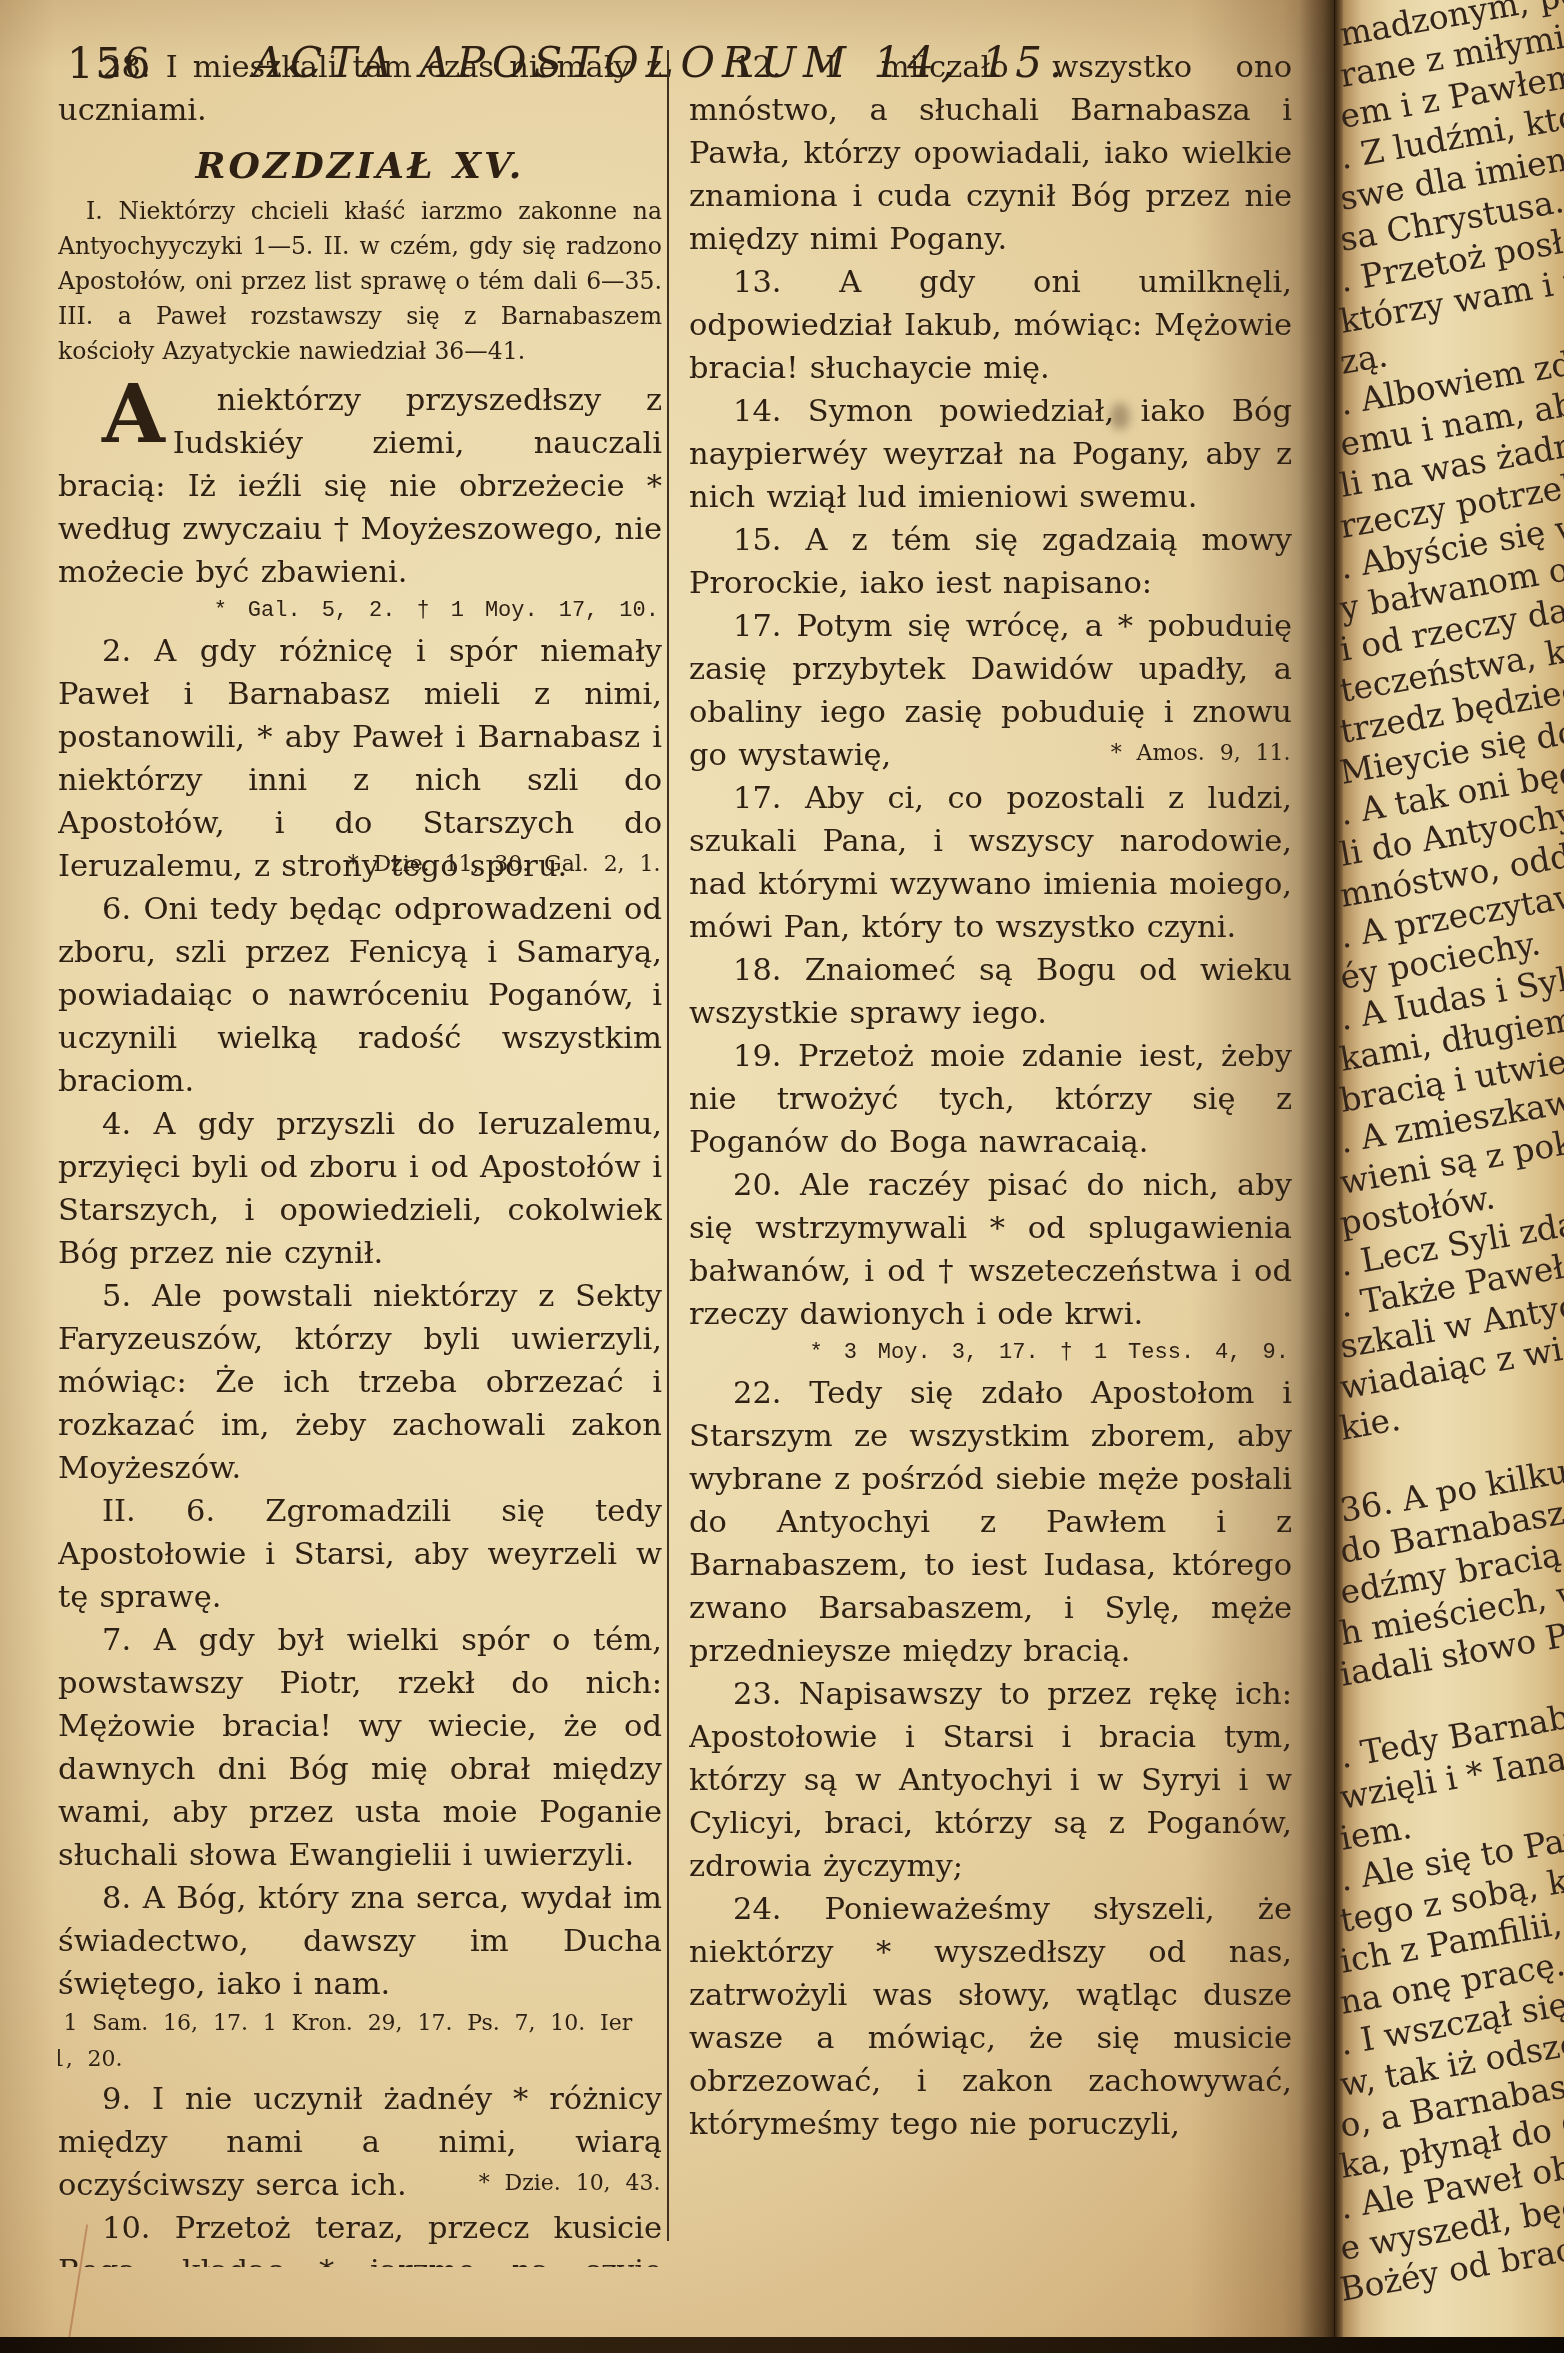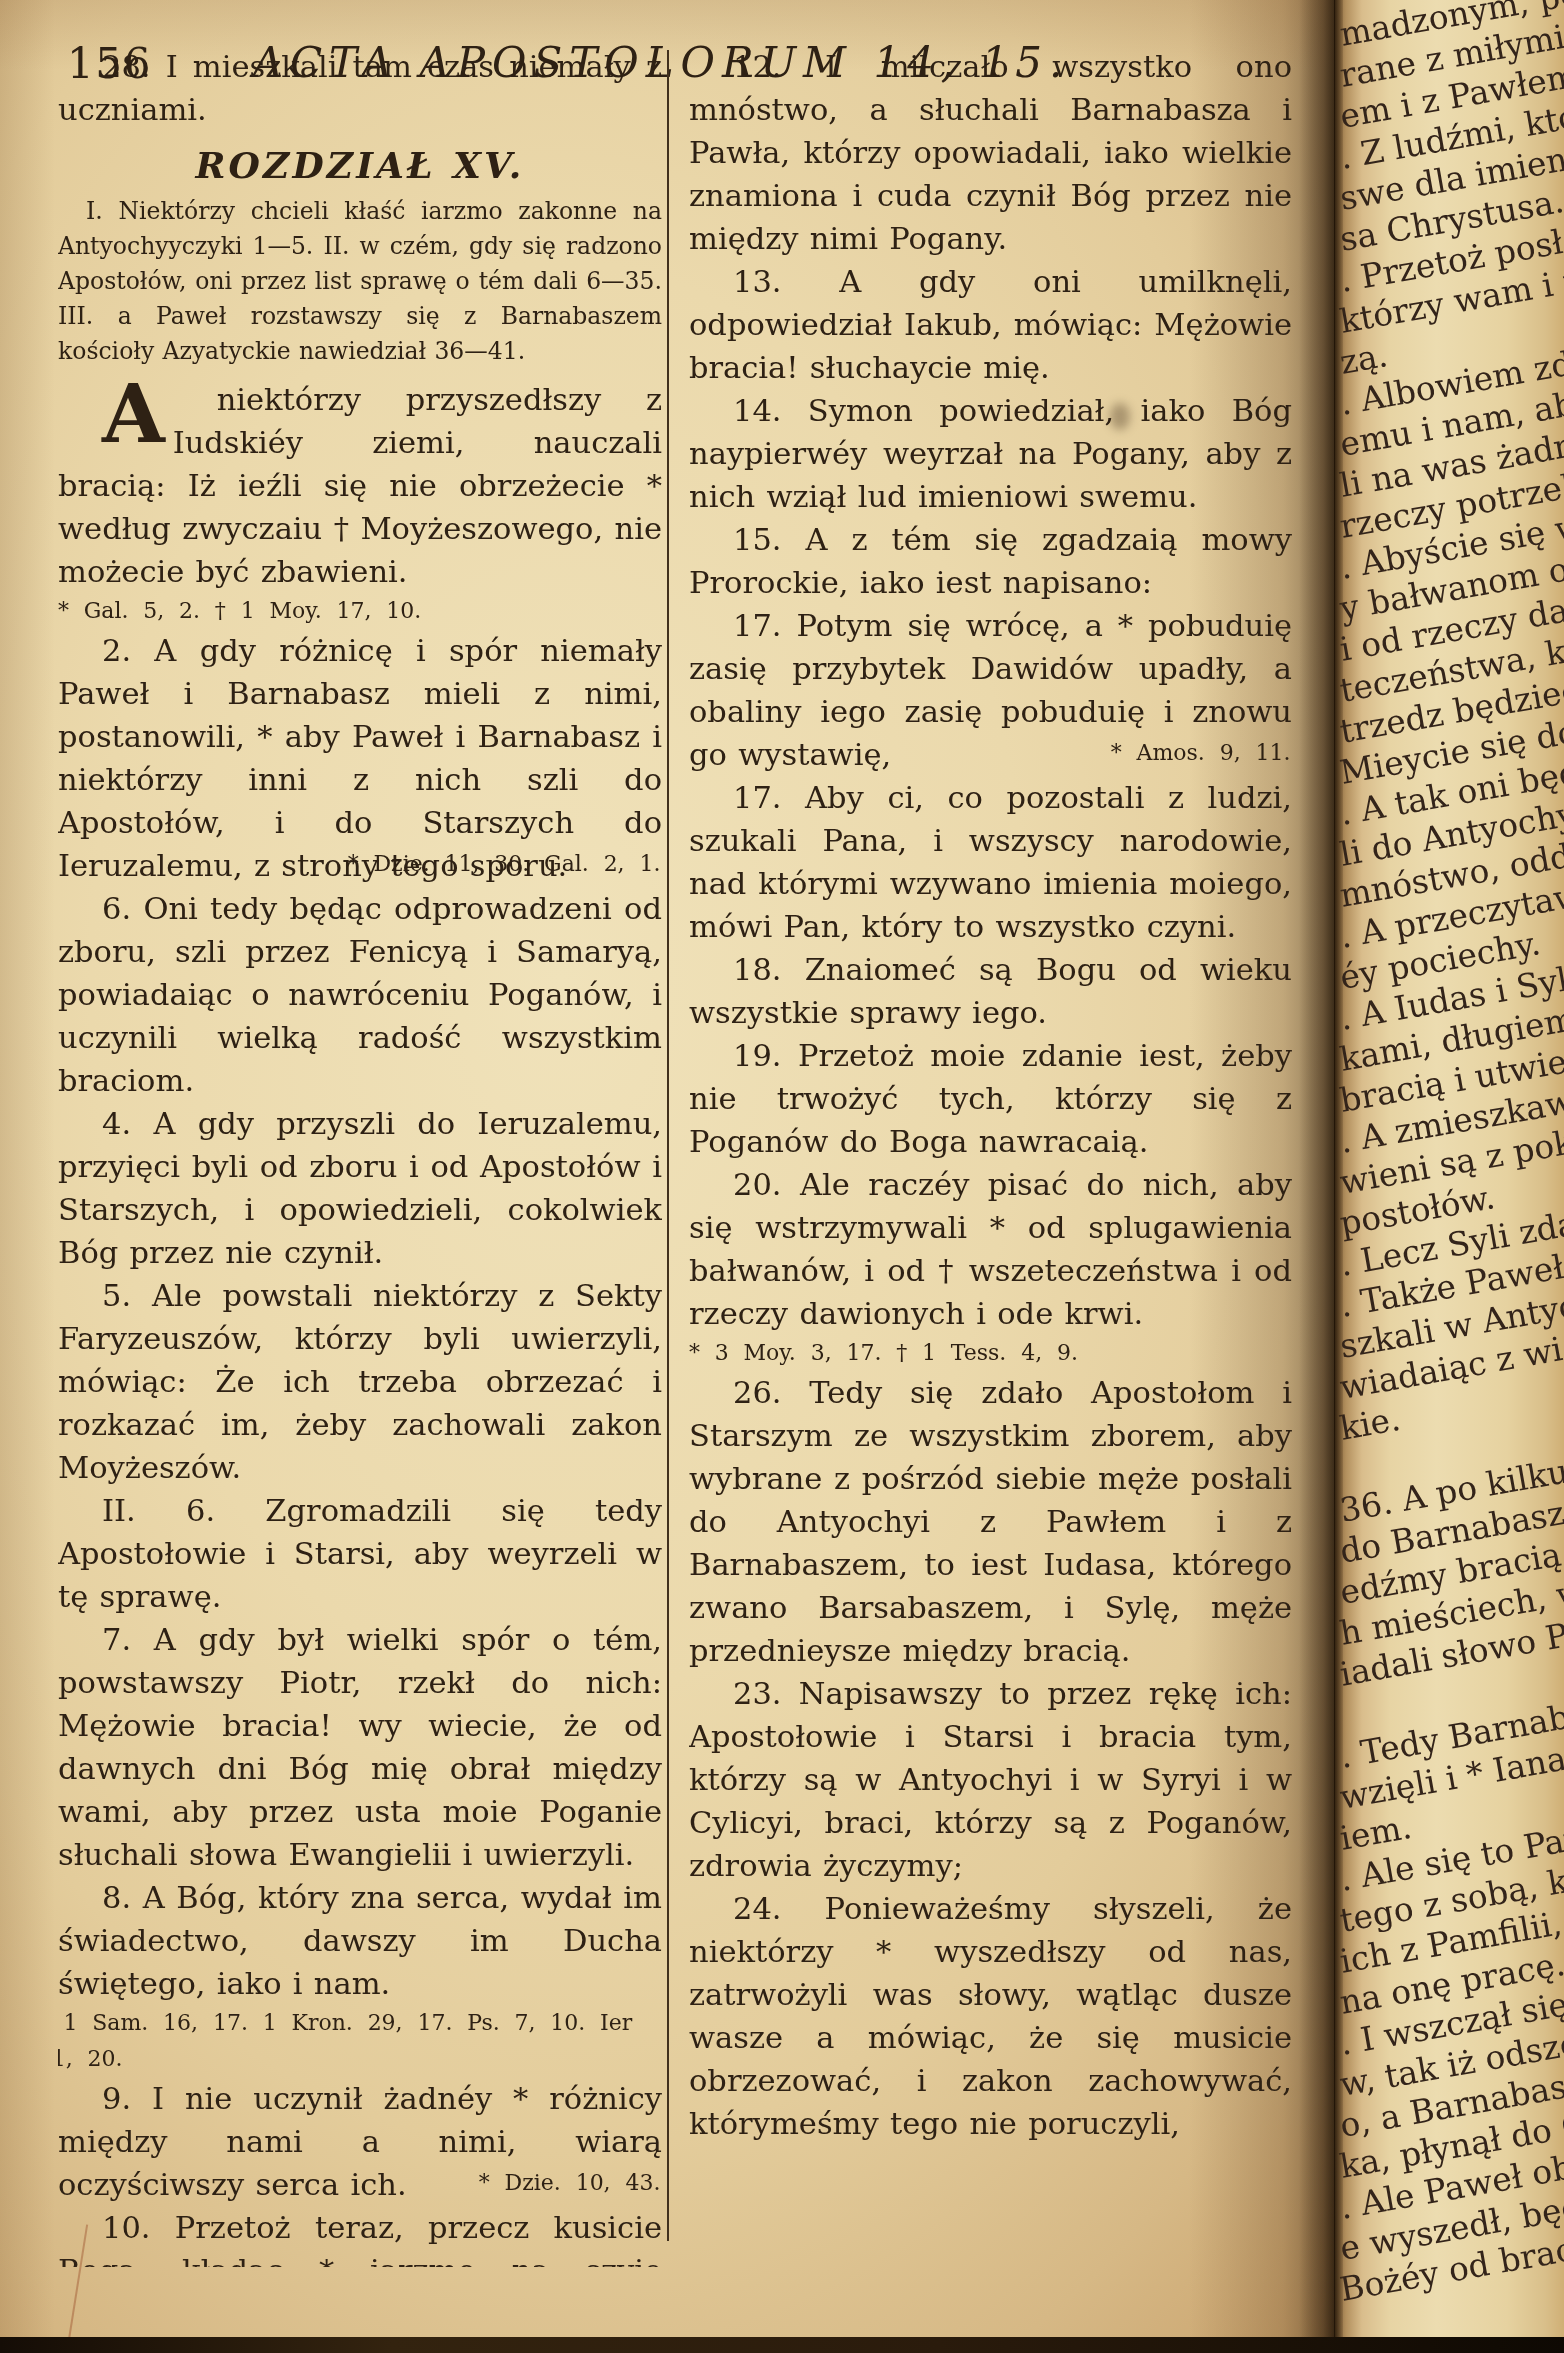--- a/index.html
+++ b/index.html
@@ -39,21 +39,21 @@
   .chapter-heading{
     margin:14px 0 7.8px 0;text-align:center;font-weight:bold;
     font-size:36px;letter-spacing:3.1px;line-height:41px;font-style:italic;
   }
   .chapter-summary{
     margin:0 0 9.4px 0;font-size:23.5px;line-height:35px;
     text-align:justify;text-indent:28px;word-spacing:0.8px;
   }
   .ref{font-size:22px;letter-spacing:0;word-spacing:7.8px;white-space:nowrap;}
   .ref-inline .ref{position:absolute;right:1.6px;bottom:2.3px;}
-  .ref-right .ref{display:block;text-indent:0;line-height:36px;padding-right:3.1px;white-space:normal;}
+  .ref-right .ref{display:block;text-align:right;text-indent:0;line-height:36px;padding-right:3.1px;white-space:normal;font-family:Liberation Mono, monospace;}
   .ref-left .ref{display:block;text-align:left;text-indent:0;margin-left:-20.3px;line-height:36px;white-space:normal;}
   .has-dropcap{text-indent:0;}
   .dropcap{
     float:left;font-size:81px;line-height:66px;font-weight:bold;
     padding:3.1px 7.8px 0 0;
   }
   
   .fold-shadow{
     position:absolute;left:1299px;top:0;width:44px;height:2337px;z-index:3;
     background:linear-gradient(90deg, rgba(50,30,12,0) 0%, rgba(50,30,12,.45) 55%, rgba(35,22,8,.78) 82%, rgba(90,65,35,.25) 100%);
@@ -134,21 +134,21 @@
 
         <p class="verse"><span>17. Aby ci, co pozostali z ludzi, szukali Pana, i wszyscy narodowie, nad którymi wzywano imienia moiego, mówi Pan, który to wszystko czyni.</span> </p>
 
         <p class="verse"><span>18. Znaiomeć są Bogu od wieku wszystkie sprawy iego.</span> </p>
 
         <p class="verse"><span>19. Przetoż moie zdanie iest, żeby nie trwożyć tych, którzy się z Poganów do Boga nawracaią.</span> </p>
 
         <p class="verse ref-right"><span>20. Ale raczéy pisać do nich, aby się wstrzymywali * od splugawienia bałwanów, i od † wszeteczeństwa i od rzeczy dawionych i ode krwi.</span> <span class="ref">* 3 Moy. 3, 17.  † 1 Tess. 4, 9.</span></p>
 
 
-        <p class="verse"><span>26. Tedy się zdało Apostołom i Starszym ze wszystkim zborem, aby wybrane z pośrzód siebie męże posłali do Antyochyi z Pawłem i z Barnabaszem, to iest Iudasa, którego zwano Barsabaszem, i Sylę, męże przednieysze między bracią.</span> </p>
+        <p class="verse"><span>22. Tedy się zdało Apostołom i Starszym ze wszystkim zborem, aby wybrane z pośrzód siebie męże posłali do Antyochyi z Pawłem i z Barnabaszem, to iest Iudasa, którego zwano Barsabaszem, i Sylę, męże przednieysze między bracią.</span> </p>
 
         <p class="verse"><span>23. Napisawszy to przez rękę ich: Apostołowie i Starsi i bracia tym, którzy są w Antyochyi i w Syryi i w Cylicyi, braci, którzy są z Poganów, zdrowia życzymy;</span> </p>
 
         <p class="verse ref-inline"><span>24. Ponieważeśmy słyszeli, że niektórzy * wyszedłszy od nas, zatrwożyli was słowy, wątląc dusze wasze a mówiąc, że się musicie obrzezować, i zakon zachowywać, którymeśmy tego nie poruczyli,</span> </p>
 
     </div>
   </div>
 
   <div class="smudge"></div>
   <div class="crack"></div>

